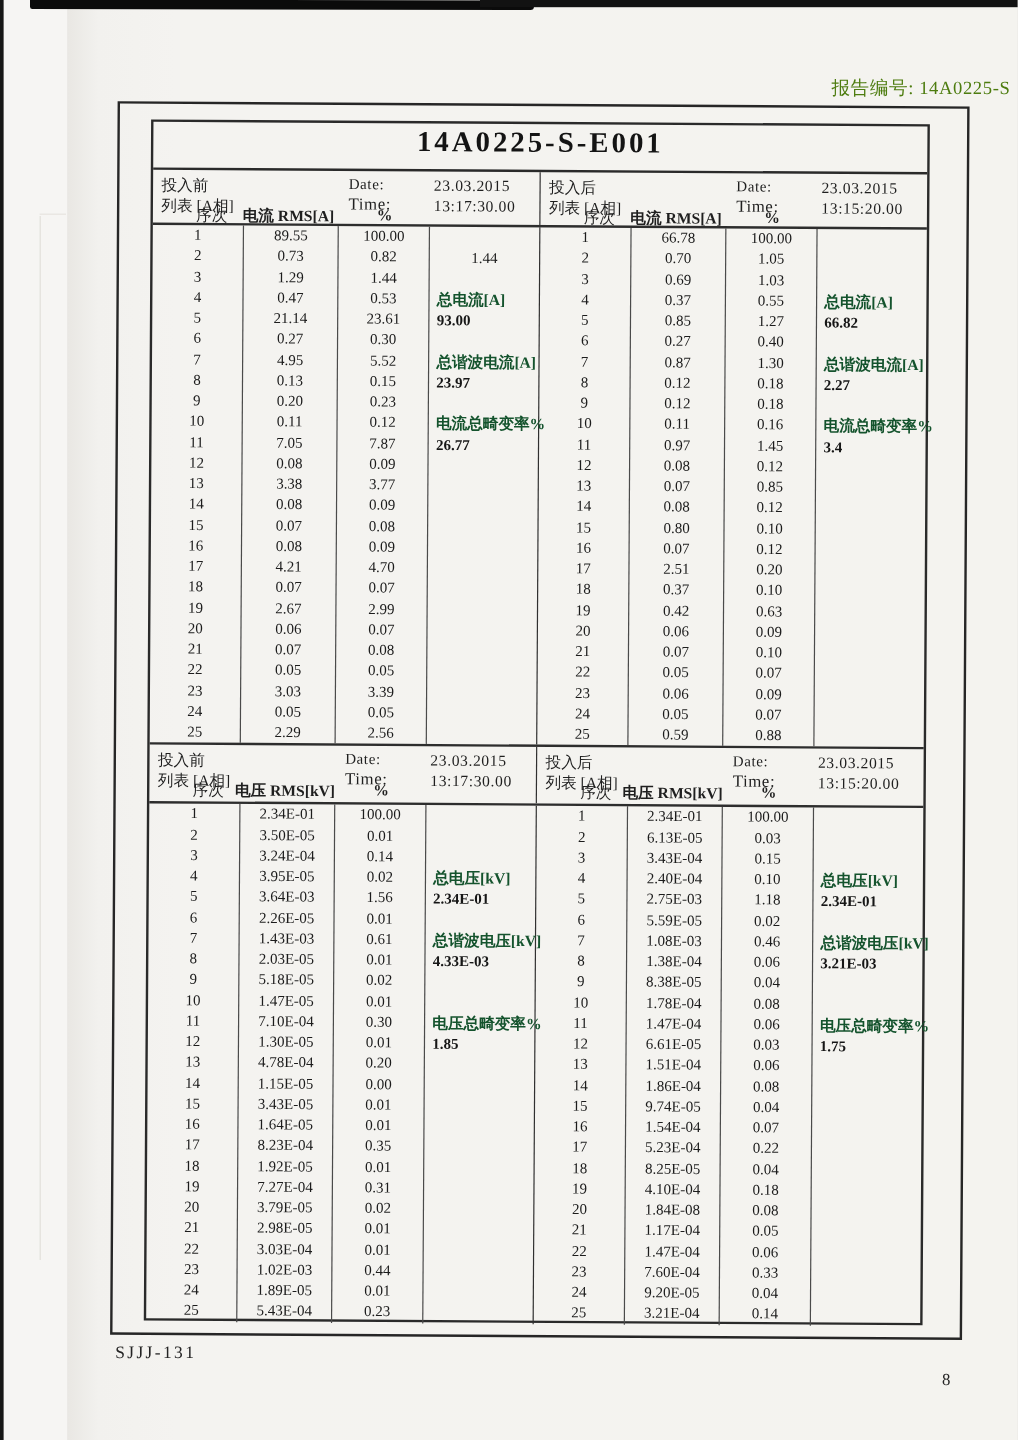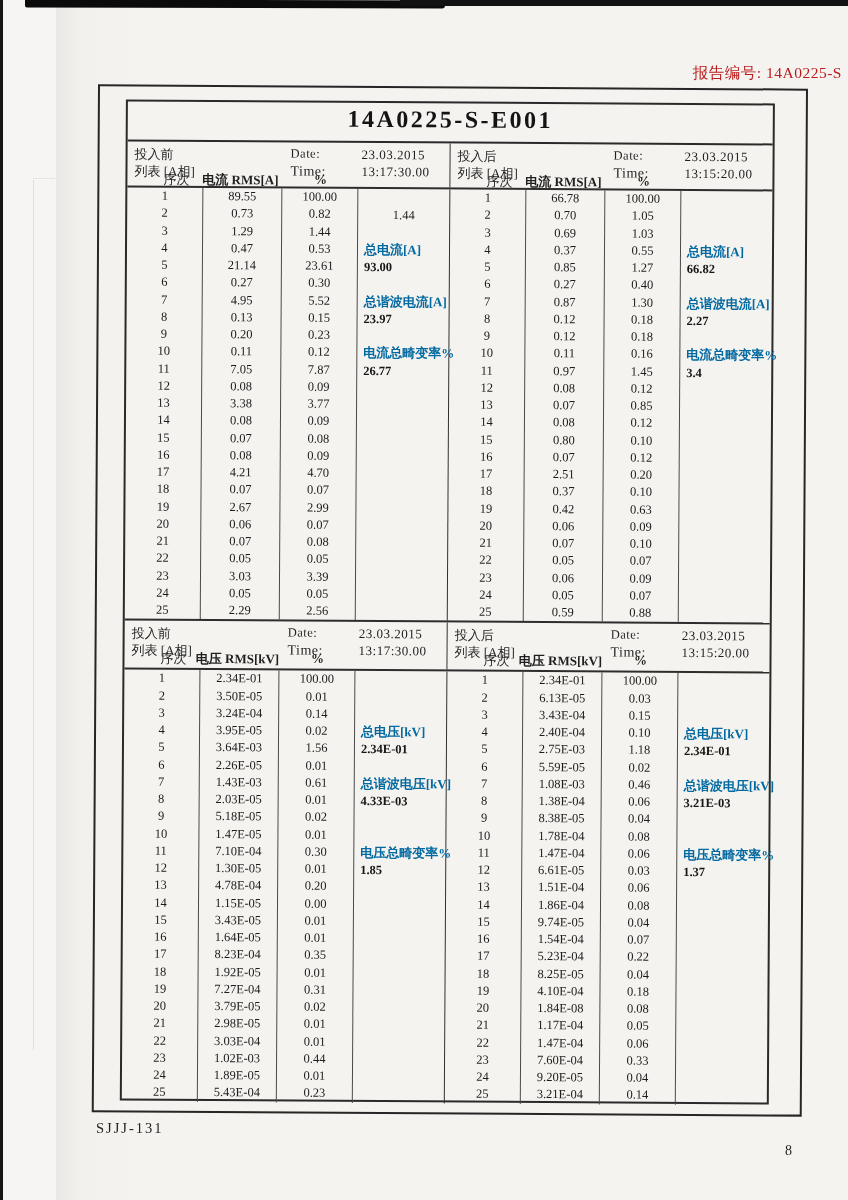--- a/index.html
+++ b/index.html
@@ -23,21 +23,21 @@
   }
   .under-page-line2{
     position:absolute;left:30px;top:178px;width:22px;height:1px;background:#e6e4df;
   }
   .scan-edge-left{position:absolute;left:0;top:0;width:3px;height:1200px;background:#161616;}
   .scan-streak-a{position:absolute;left:25px;top:0;width:420px;height:8px;background:#0b0b0b;border-radius:0 0 3px 2px;transform:rotate(0.12deg);}
   .scan-streak-b{position:absolute;left:400px;top:0;width:448px;height:6px;background:#121212;}
   
   .report-no{
     position:absolute;top:63px;right:6px;
-    font-size:15.5px;letter-spacing:0.5px;color:#b91c1c;
+    font-size:15.5px;letter-spacing:0.5px;color:#4d7c0f;
   }
   
   .outer-box{
     position:absolute;left:98px;top:88px;width:706px;height:1024px;
     border:2.5px solid #262626;background:transparent;
     transform:rotate(0.35deg);transform-origin:85% 0;
   }
   .inner-box{
     position:absolute;left:26px;top:13px;width:645px;height:997px;
     border:2px solid #2a2a2a;
@@ -66,21 +66,21 @@
   .data-area{display:flex;height:431.25px;}
   .data-half{display:flex;width:50%;}
   .data-half + .data-half{border-left:1.5px solid #303030;}
   .dcol{box-sizing:border-box;}
   .col-seq{width:76px;border-right:1px solid #4a4a4a;}
   .col-val{width:79px;border-right:1px solid #4a4a4a;}
   .col-pct{width:76px;border-right:1px solid #4a4a4a;}
   .col-ann{flex:1;position:relative;}
   .dline{height:17.25px;line-height:17.25px;text-align:center;font-size:12.5px;white-space:nowrap;color:#1c1c1c;}
   .ann{position:absolute;left:6px;font-size:13px;white-space:nowrap;line-height:16px;}
-  .ann.label{font-weight:700;color:#0369a1;}
+  .ann.label{font-weight:700;color:#14532d;}
   .ann.value{font-weight:700;font-size:12.5px;color:#161616;}
   .ann.plain{font-weight:400;left:50%;transform:translateX(-50%);font-size:12.5px;}
   
   .footer-code{position:absolute;left:96px;top:1120px;font-size:14.5px;letter-spacing:2px;color:#242424;}
   .page-number{position:absolute;right:56px;top:1143px;font-size:14px;color:#242424;}
 </style>
 </head>
 <body>
 
 <div class="paper"></div>
@@ -508,21 +508,21 @@
             <div class="dline">0.33</div>
             <div class="dline">0.04</div>
             <div class="dline">0.14</div>
           </div>
           <div class="dcol col-ann">
             <div class="ann label" style="top: 52.75px;">总电压[kV]</div>
             <div class="ann value" style="top: 70px;">2.34E-01</div>
             <div class="ann label" style="top: 104.5px;">总谐波电压[kV]</div>
             <div class="ann value" style="top: 121.75px;">3.21E-03</div>
             <div class="ann label" style="top: 173.5px;">电压总畸变率%</div>
-            <div class="ann value" style="top: 190.75px;">1.37</div>
+            <div class="ann value" style="top: 190.75px;">1.75</div>
           </div>
         </div>
     </div>
 
   </div>
 </div>
 
 <div class="footer-code">SJJJ-131</div>
 <div class="page-number">8</div>
 

